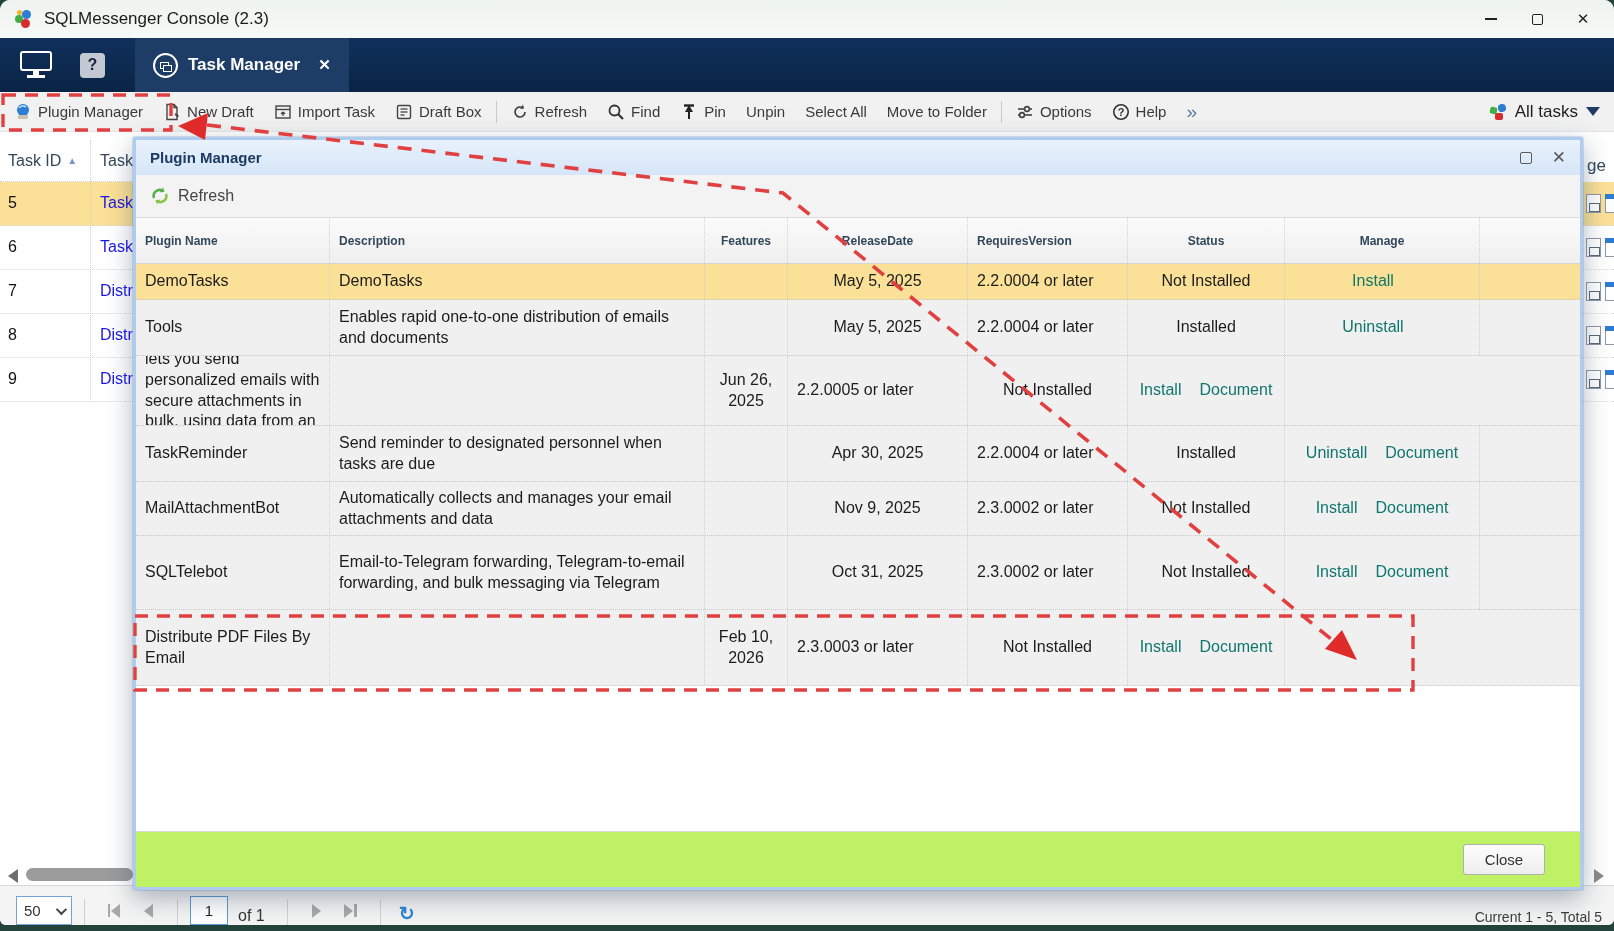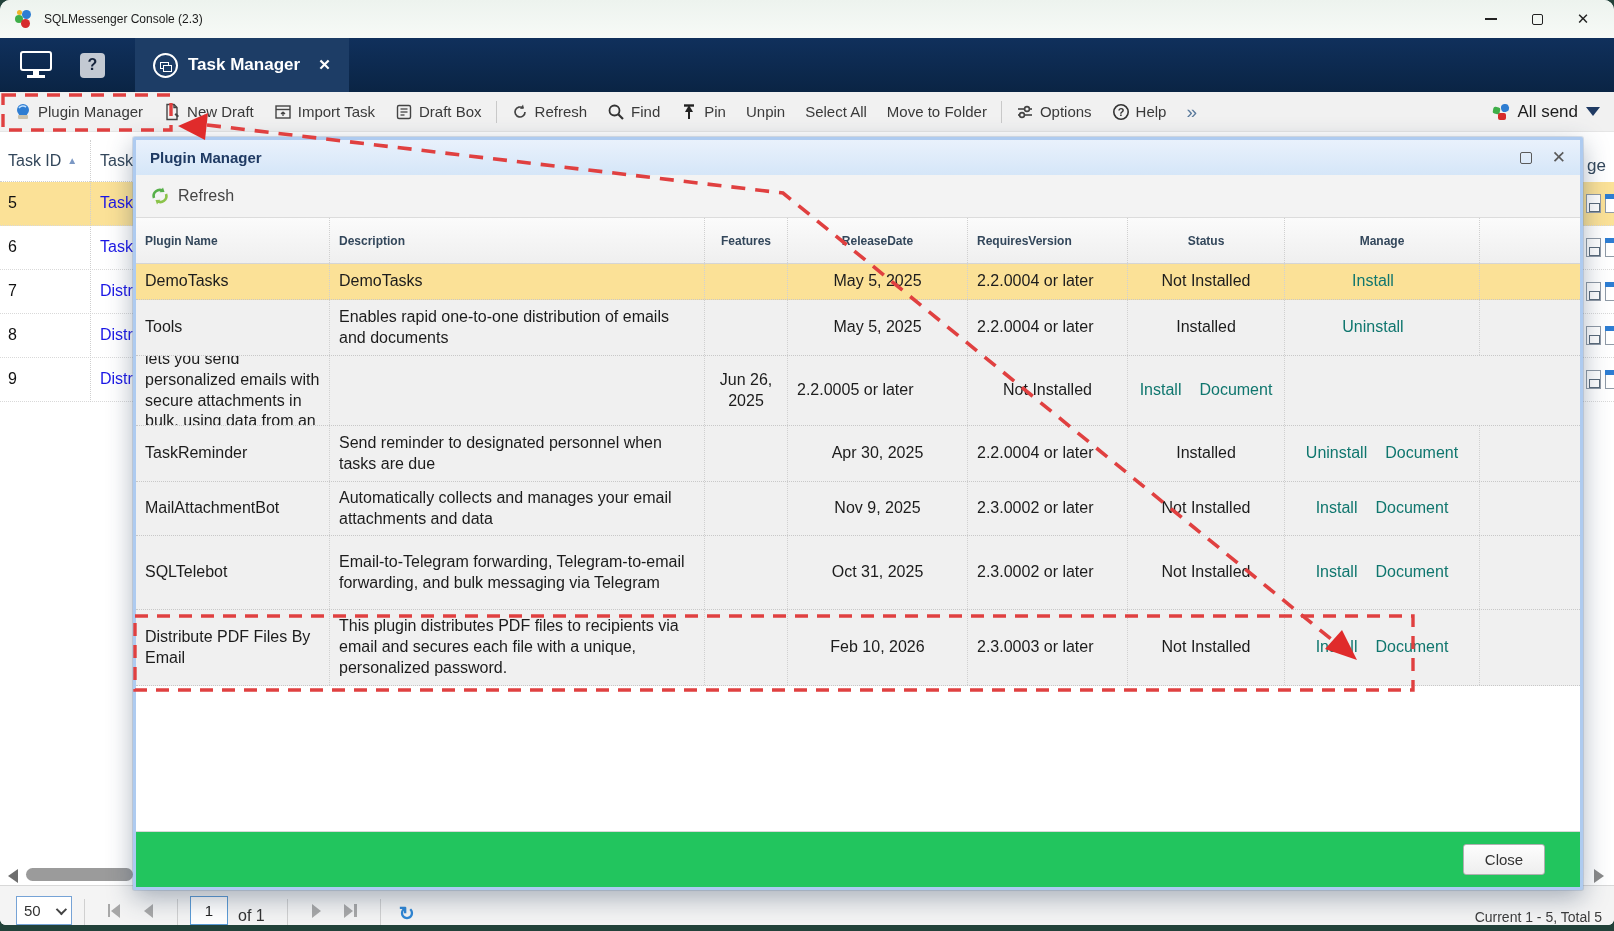--- a/index.html
+++ b/index.html
@@ -19,21 +19,21 @@
     position:absolute; left:0; top:0; width:100%; height:38px;
     background: linear-gradient(#edf3ee, #f7faf7);
     display:flex; align-items:center; padding-left:14px;
   }
   .app-icon { width:20px; height:20px; position:relative; margin-right:10px; }
   .app-icon i { position:absolute; border-radius:50%; }
   .app-icon .a1{ width:9px;height:9px;background:#2e7dd2;left:8px;top:1px;}
   .app-icon .a2{ width:8px;height:8px;background:#3fae49;left:1px;top:6px;}
   .app-icon .a3{ width:9px;height:9px;background:#d62c2c;left:7px;top:10px;}
   .app-icon .a4{ width:5px;height:5px;background:#f0b429;left:3px;top:1px;}
-  #win-title { font-size:12px; color:#1b1b1b;text-align:right; }
+  #win-title { font-size:17px; color:#1b1b1b;text-align:right; }
   #win-controls { position:absolute; right:8px; top:0; height:38px; display:flex; }
   .winbtn { width:46px; height:38px; display:flex; align-items:center; justify-content:center; }
   .glyph-min { width:12px; height:2px; background:#222; display:block; }
   .glyph-max { width:11px; height:11px; border:1.5px solid #222; border-radius:2px; display:block; }
   .glyph-close { font-size:15px; color:#222; }
   
   #navbar {
     position:absolute; left:0; top:38px; width:100%; height:54px;
     background: linear-gradient(#10305c, #0a2444);
     display:flex; align-items:center;
@@ -153,21 +153,21 @@
   .pcell:last-child { border-right:none; }
   .al-c { justify-content:center; text-align:center; }
   .prow { border-bottom:1px dotted #c8c8c8; font-size:16px; color:#1c1c1c; flex:none; line-height:1.3; }
   .rh0{height:36px} .rh1{height:56px} .rh2{height:70px} .rh3{height:56px}
   .rh4{height:54px} .rh5{height:74px} .rh6{height:76px}
   .prow.row-hl { background:#fbe197; }
   .manage-links { display:flex; gap:18px; justify-content:center; width:100%; }
   a.plink { color:#0f766e; text-decoration:none; white-space:nowrap; }
   #ptable-filler { flex:1; background:#fff; }
   #dlg-footer {
-    height:56px; background:#22c55e; border-top:1px solid #d9d9d9; flex:none;
+    height:56px; background:#bef264; border-top:1px solid #d9d9d9; flex:none;
     display:flex; align-items:center; justify-content:flex-end; padding-right:35px;
   }
   #close-btn {
     width:82px; height:31px; background:linear-gradient(#fdfdfd,#eeeeee);
     border:1px solid #b0b0b0; border-radius:3px; font-size:15px; color:#333;
     font-family:"Liberation Sans",sans-serif;
   }
   
   .refresh-green { width:20px; height:20px; }
   
@@ -317,21 +317,21 @@
       </span>
       <span>Help</span>
     </span>
     <span class="tbtn" style="color:#5a7a9c;font-size:19px">»</span>
     <span id="tb-right">
       <span class="mini-logo">
           <i class="m1"></i>
           <i class="m2"></i>
           <i class="m3"></i>
         </span>
-      <span style="font-size:17px;color:#1d1d1d">All send</span>
+      <span style="font-size:17px;color:#1d1d1d">All tasks</span>
       <span class="caret-down"></span>
     </span>
   </div>
 
   <div id="main">
 
     <div id="bg-left">
       <div class="hdr">
         <span class="h1">Task ID</span>
         <span class="sort-asc">▲</span>
@@ -531,21 +531,20 @@
       <span class="pcell">
           <span class="manage-links">
             <a class="plink" href="#">Install</a>
             <a class="plink" href="#">Document</a>
           </span>
         </span>
       <span class="pcell"></span>
     </div>
     <div class="prow pgrid rh6">
       <span class="pcell">Distribute PDF Files By Email</span>
-      <span class="pcell">This plugin distributes PDF files to recipients via email and secures each file with a unique, personalized password.</span>
       <span class="pcell"></span>
       <span class="pcell al-c">Feb 10, 2026</span>
       <span class="pcell">2.3.0003 or later</span>
       <span class="pcell al-c">Not Installed</span>
       <span class="pcell">
           <span class="manage-links">
             <a class="plink" href="#">Install</a>
             <a class="plink" href="#">Document</a>
           </span>
         </span>

